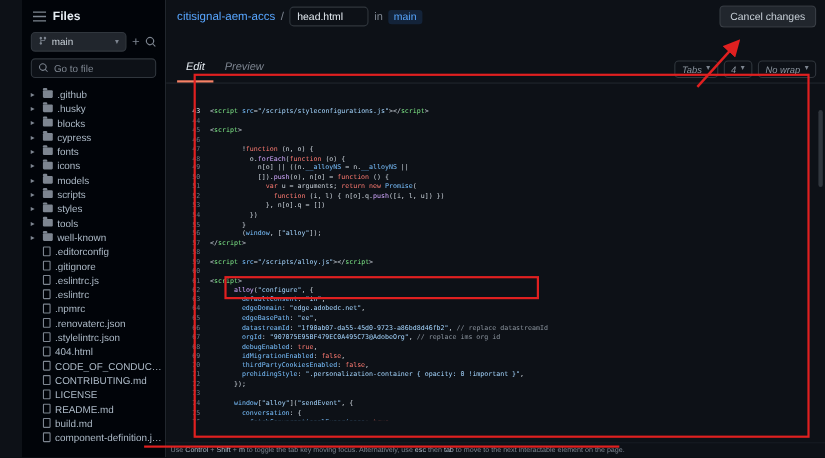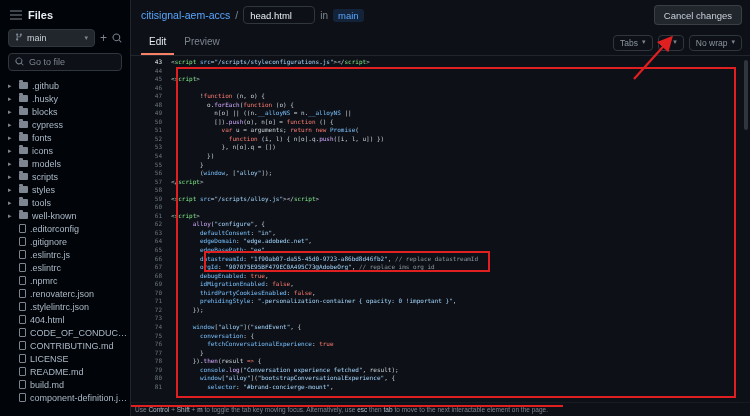--- a/index.html
+++ b/index.html
@@ -1,18 +1,18 @@
 <!DOCTYPE html>
 <html><head>
 <meta charset="utf-8">
 <style>
   * { margin:0; padding:0; box-sizing:border-box; }
   html,body { background:#0d1117; }
   .app { width:750px; height:416px; background:#0d1117; color:#c9d1d9;
-         font-family:"Liberation Sans",sans-serif; display:flex; position:relative; overflow:hidden; }
+         font-family:"Liberation Sans",sans-serif; display:flex; position:relative; overflow:hidden;padding-left:20px; }
 
   
   .sidebar { width:131px; flex:none; background:#010409; border-right:1px solid #21262d;
              display:flex; flex-direction:column; overflow:hidden; }
   .sb-header { display:flex; align-items:center; gap:6px; padding:9px 10px 5px; }
   .sb-title { font-size:11px; font-weight:bold; color:#e6edf3; }
   .sb-branchrow { display:flex; align-items:center; gap:5px; padding:3px 8px 6px; }
   .branch-btn { flex:1; display:flex; align-items:center; gap:4px; height:18px; padding:0 6px;
                 background:#21262d; border:1px solid #30363d; border-radius:4px;
                 color:#c9d1d9; font-size:9px; cursor:pointer; }
@@ -24,39 +24,39 @@
   .tree { flex:1; overflow:hidden; font-size:9px; color:#adbac7; }
   .trow { display:flex; align-items:center; height:13px; padding-left:8px; gap:4px; cursor:pointer; }
   .chev { font-family:"DejaVu Sans",sans-serif; font-size:7px; color:#7d8590; width:7px; flex:none; }
   .ico-folder { width:9px; height:7px; background:#7d8590; border-radius:1px; position:relative; flex:none; }
   .ico-folder::before { content:""; position:absolute; top:-2px; left:0; width:4px; height:2px;
                         background:#7d8590; border-radius:1px 1px 0 0; }
   .ico-file { width:7px; height:9px; border:1px solid #7d8590; border-radius:1px; flex:none; }
   .lbl { white-space:nowrap; overflow:hidden; text-overflow:ellipsis; }
 
   
-  .main { flex:1; display:flex; flex-direction:column; position:relative; overflow:hidden; }
+  .main { flex:1; display:flex; flex-direction:column; position:relative; overflow:hidden;gap:20px; }
   .topbar { height:30px; flex:none; display:flex; align-items:center; justify-content:space-between;
             padding:0 8px 0 10px; }
   .breadcrumb { display:flex; align-items:center; gap:5px; font-size:10.5px; }
   .repo { color:#58a6ff; text-decoration:none; }
   .sep { color:#7d8590; }
   .fname { width:72px; height:18px; background:#0d1117; border:1px solid #30363d; border-radius:4px;
            color:#e6edf3; font-size:9.5px; padding:0 6px; font-family:"Liberation Sans",sans-serif; }
   .inlbl { color:#7d8590; font-size:10px; }
   .branch-badge { color:#58a6ff; font-size:9.5px; background:rgba(56,139,253,0.15);
                   padding:1px 5px; border-radius:3px; text-decoration:none; }
   .top-actions { display:flex; gap:6px; }
   .btn { height:20px; padding:0 9px; font-size:9.5px; border-radius:4px; background:#21262d;
          color:#c9d1d9; border:1px solid rgba(240,246,252,0.12); cursor:pointer;
          font-family:"Liberation Sans",sans-serif; }
   .btn.primary { background:#238636; color:#ffffff; }
 
   .tabbar { height:26px; flex:none; display:flex; align-items:stretch; border-bottom:1px solid #21262d;
-            padding:0 8px 0 10px; gap:2px; }
+            padding:0 8px 0 10px; gap:2px;font-style:italic; }
   .tab { display:flex; align-items:center; padding:0 8px; font-size:10px; color:#7d8590;
          border-bottom:2px solid transparent; cursor:pointer; }
   .tab.active { color:#e6edf3; border-bottom-color:#f78166; }
   .ctrls { margin-left:auto; display:flex; align-items:center; gap:5px; }
   .ctrl { display:flex; align-items:flex-start; gap:4px; font-size:8.5px; color:#8b949e;
           border:1px solid #30363d; border-radius:4px; padding:2px 6px; cursor:pointer; }
 
   
   .editor { flex:1; position:relative; overflow:hidden; padding-top:2px;
             font-family:"DejaVu Sans Mono",monospace; font-size:6px; line-height:8.55px; cursor:text; }

